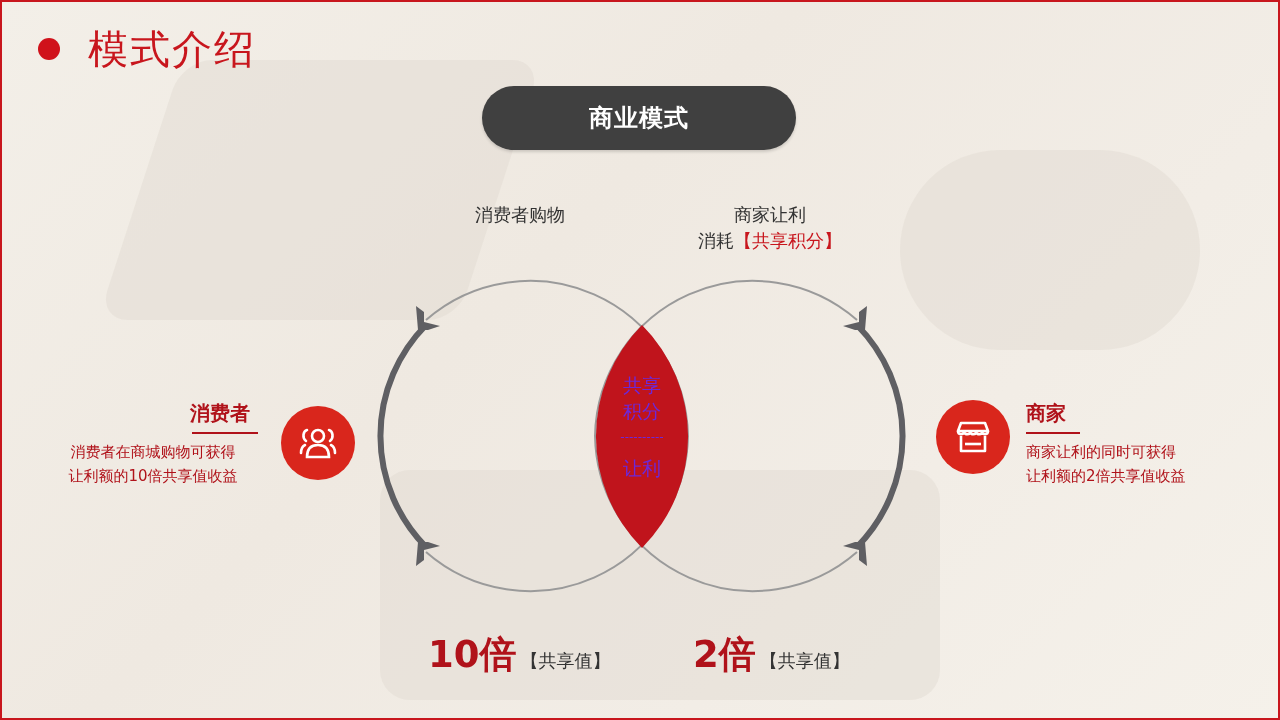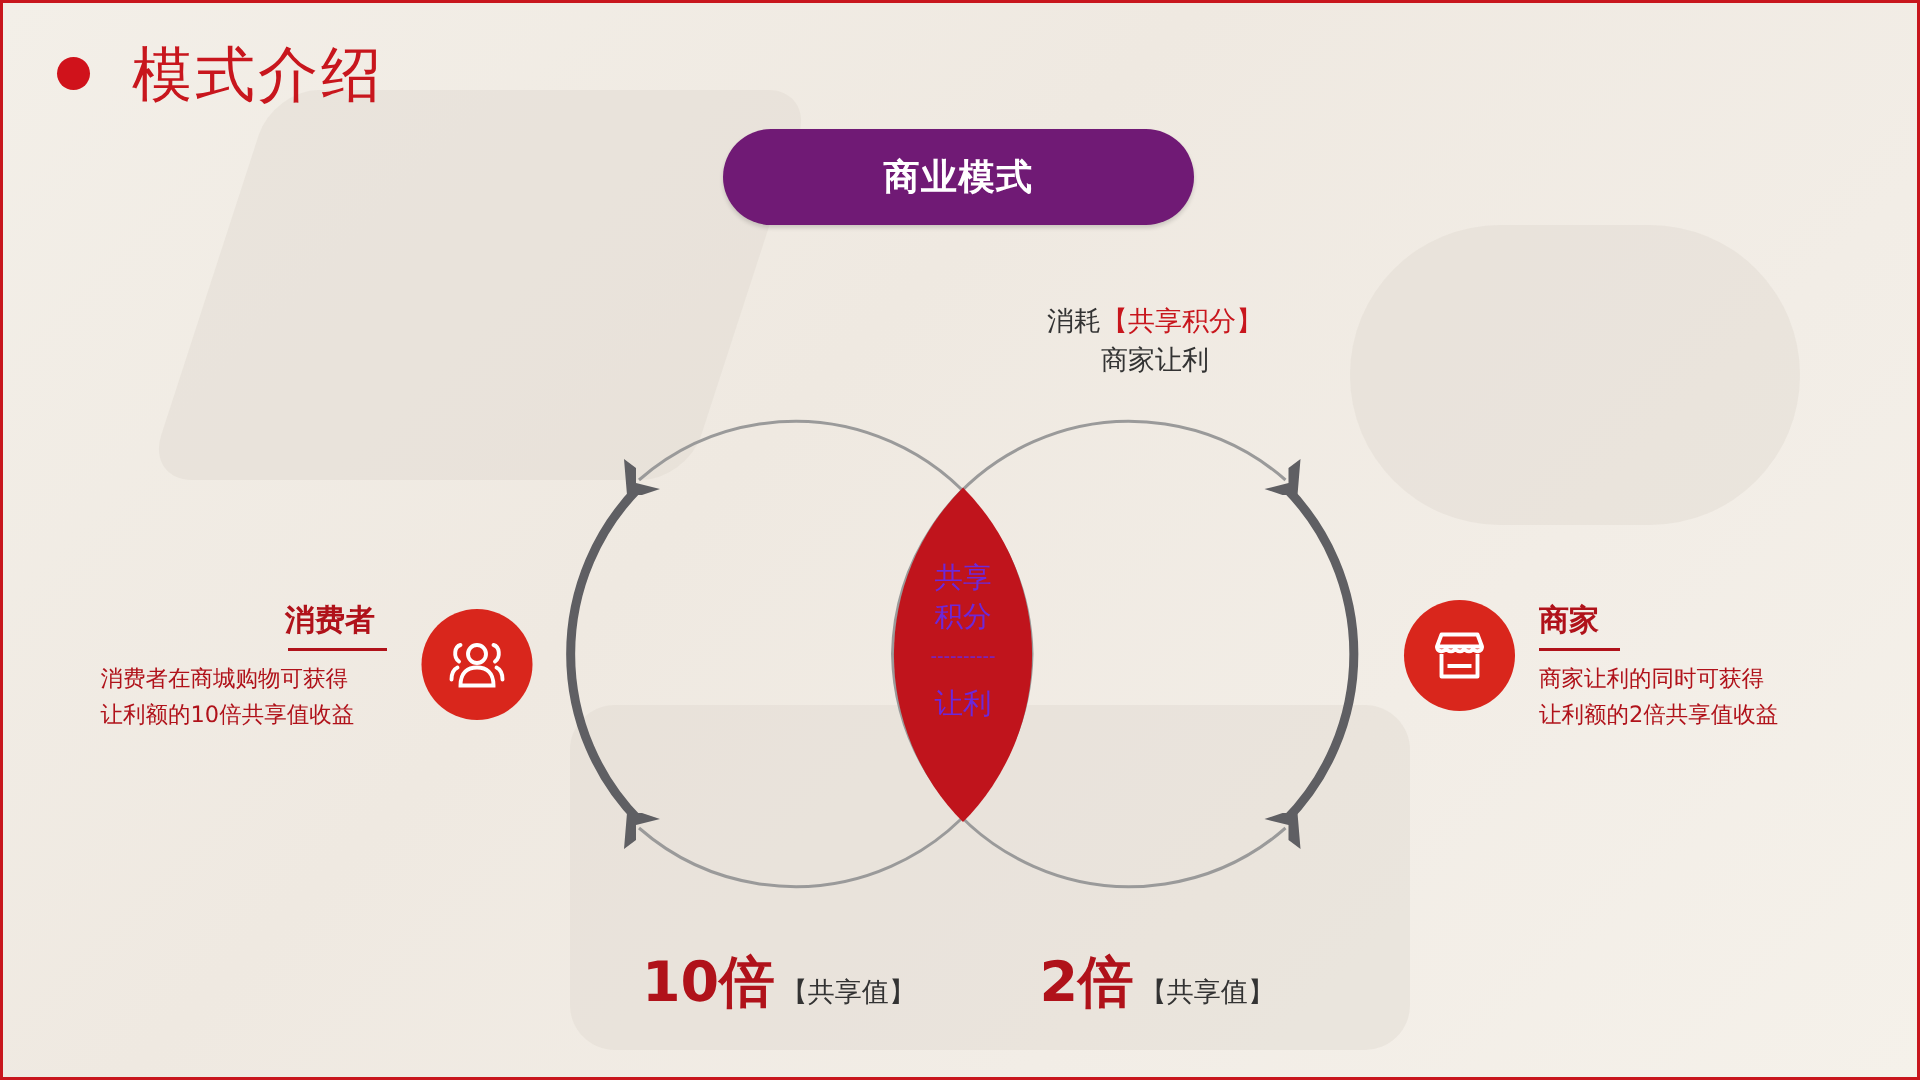--- a/index.html
+++ b/index.html
@@ -3,21 +3,21 @@
 <meta charset="utf-8">
 <style>
   html,body{margin:0;padding:0;}
   body{width:1280px;height:720px;overflow:hidden;position:relative;
     background:linear-gradient(135deg,#f3efe8 0%,#efe9e1 40%,#f2ede6 70%,#f5f1ea 100%);
     font-family:"DejaVu Sans","Liberation Sans",sans-serif;}
   .frame{position:absolute;left:0;top:0;width:1276px;height:716px;border:2px solid #c8161d;pointer-events:none;}
   .bg-shape{position:absolute;border-radius:30px;background:rgba(225,218,208,0.45);}
   .title-dot{position:absolute;left:38px;top:38px;width:22px;height:22px;border-radius:50%;background:#d0121b;}
   .title{position:absolute;left:88px;top:22px;font-size:40px;color:#c8161d;letter-spacing:2px;}
-  .pill{position:absolute;left:482px;top:86px;width:314px;height:64px;border-radius:32px;background:#701a75;
+  .pill{position:absolute;left:482px;top:86px;width:314px;height:64px;border-radius:32px;background:#404040;
     color:#fff;font-weight:bold;font-size:24px;display:flex;align-items:center;justify-content:center;letter-spacing:1px;
     box-shadow:0 2px 3px rgba(0,0,0,0.15);}
   .cap{position:absolute;text-align:center;font-size:18px;color:#333;line-height:26px;}
   .cap .red{color:#c8161d;}
   .diagram{position:absolute;left:0;top:0;}
   .lens-text{position:absolute;left:596px;width:92px;text-align:center;color:#6d28d9;font-size:19px;}
   .side-title{position:absolute;font-size:20px;font-weight:bold;color:#b0121a;}
   .side-line{position:absolute;height:2px;background:#b0121a;}
   .side-desc{position:absolute;font-size:15px;color:#b0121a;line-height:24px;}
   .icon-circle{position:absolute;width:74px;height:74px;border-radius:50%;background:#d9261c;display:flex;align-items:center;justify-content:center;}
@@ -33,24 +33,25 @@
 <div class="bg-shape" style="left:900px;top:150px;width:300px;height:200px;border-radius:100px;"></div>
 
 <div class="frame"></div>
 
 <div class="title-dot"></div>
 <div class="title">模式介绍</div>
 
 <div class="pill">商业模式</div>
 
 <div class="cap" style="left:420px;top:202px;width:200px;">
+  <div>消费者购物</div>
 </div>
 <div class="cap" style="left:660px;top:202px;width:220px;">
+  <div>商家让利</div>
   <div><span>消耗</span><span class="red">【共享积分】</span></div>
-  <div>商家让利</div>
 </div>
 
 <svg class="diagram" width="1280" height="720" viewBox="0 0 1280 720">
 
   <path d="M 426 320 A 158 158 0 0 1 688 436 A 158 158 0 0 1 426 552" fill="none" stroke="#9a9a9a" stroke-width="2"></path>
   <path d="M 857 320 A 158 158 0 0 0 595 436 A 158 158 0 0 0 857 552" fill="none" stroke="#9a9a9a" stroke-width="2"></path>
 
   <path d="M 426 325 A 158 158 0 0 0 426 547" fill="none" stroke="#5f5f63" stroke-width="6"></path>
   <path d="M 857 325 A 158 158 0 0 1 857 547" fill="none" stroke="#5f5f63" stroke-width="6"></path>
 
@@ -66,21 +67,21 @@
 
 <div class="lens-text" style="top:372px;line-height:26px;">
   <div>共享</div>
   <div>积分</div>
 </div>
 <div class="lens-text" style="top:430px;font-size:12px;letter-spacing:0px;">----------</div>
 <div class="lens-text" style="top:456px;">让利</div>
 
 <div class="side-title" style="left:190px;top:400px;text-align:center;">消费者</div>
 <div class="side-line" style="left:192px;top:432px;width:66px;"></div>
-<div class="side-desc" style="left:67px;top:440px;width:210px;text-align:left;">
+<div class="side-desc" style="left:48px;top:440px;width:210px;text-align:center;">
   <div>消费者在商城购物可获得</div>
   <div>让利额的10倍共享值收益</div>
 </div>
 <div class="icon-circle" style="left:281px;top:406px;">
   <svg width="40" height="34" viewBox="0 0 40 34" fill="none" stroke="#fff" stroke-width="2.6" stroke-linecap="round">
     <circle cx="20" cy="10" r="6"></circle>
     <path d="M9 31 C9 22 14 19 20 19 C26 19 31 22 31 31 Z"></path>
     <path d="M9 4 C5 5 4 12 8 15"></path>
     <path d="M31 4 C35 5 36 12 32 15"></path>
     <path d="M3 27 C3 22 5 20 7 19"></path>

